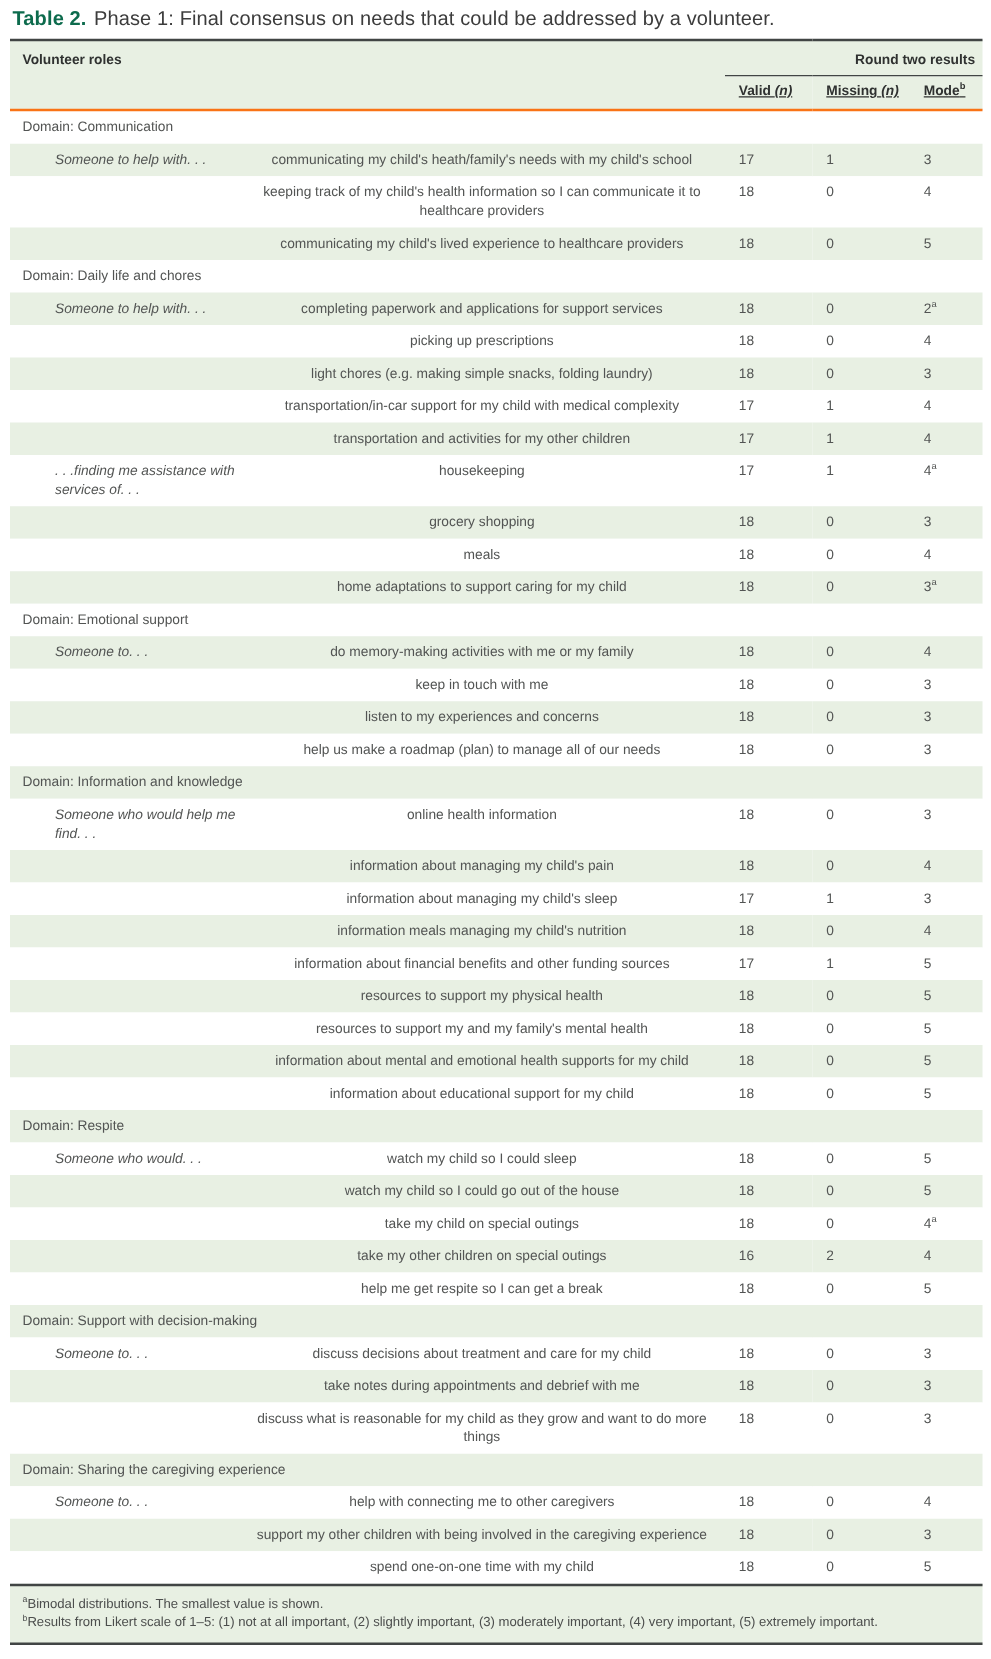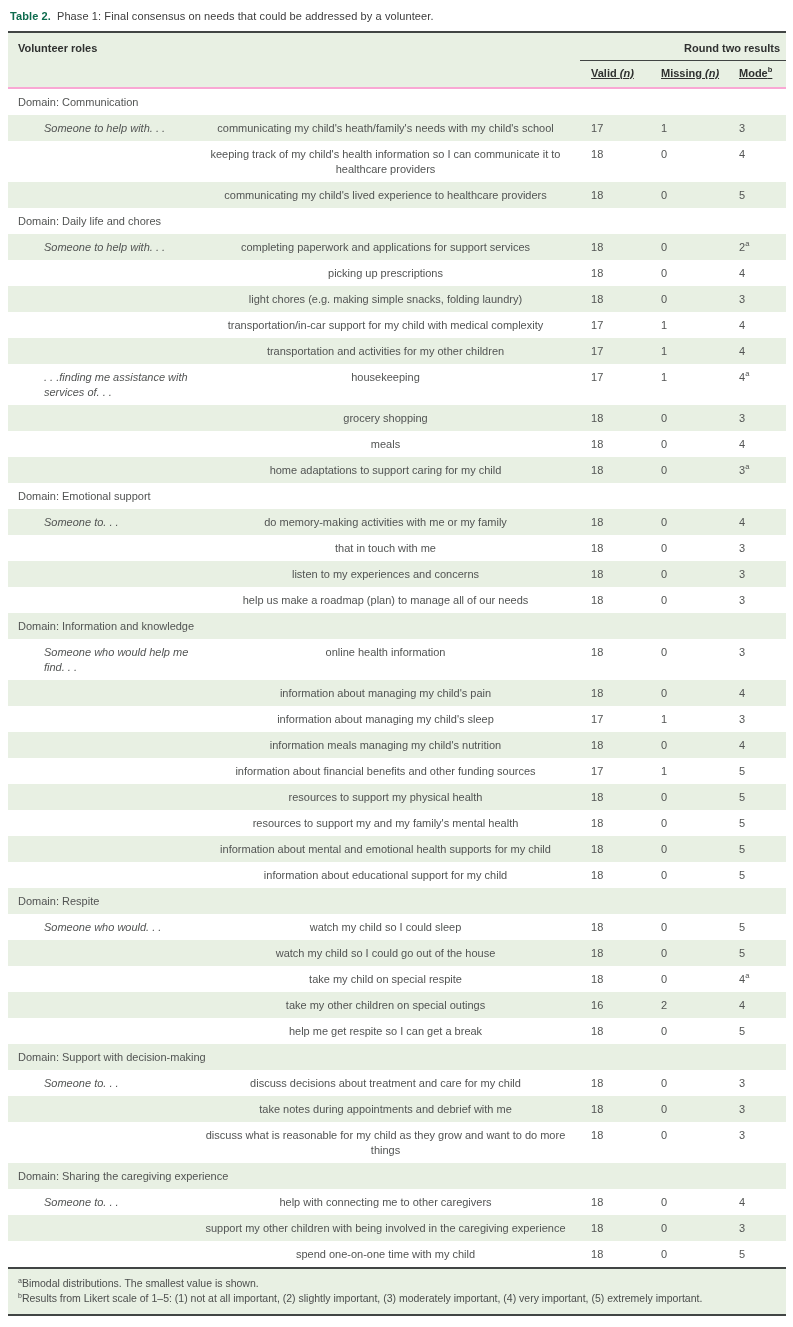--- a/index.html
+++ b/index.html
@@ -10,21 +10,21 @@
   }
   .page {
     width: 793px;
     min-height: 1327px;
     background: #ffffff;
     box-sizing: border-box;
     padding-top: 6px;
   }
   .caption {
     margin: 2px 7px 7px 10px;
-    font-size: 11px;
+    font-size: 16px;
     line-height: 16px;
     color: #3c3c3c;
     letter-spacing: 0.1px;
   }
   .caption .cap-label {
     color: #0d6b4d;
     font-weight: bold;
     margin-right: 6px;
   }
   table.consensus {
@@ -43,21 +43,21 @@
   col.c-mode    { width: 58px; }
 
   thead th {
     background: #e8f0e3;
     text-align: left;
     font-weight: bold;
     color: #2f3130;
     font-size: 11px;
     vertical-align: top;
   }
-  thead { border-bottom: 2px solid #f9a8d4; }
+  thead { border-bottom: 2px solid #f97316; }
   th.h-roles { padding: 9px 6px 0 10px; }
   th.h-group {
     padding: 9px 6px 6px 11px;
     border-bottom: 1.5px solid #414544;
     text-align: right;
   }
   th.h-sub { padding: 6px 4px 8px 11px; text-decoration: underline; }
   .unit { font-style: italic; font-weight: bold; }
   sup {
     font-size: 7.5px;
@@ -213,21 +213,21 @@
         </tr>
         <tr class="stripe">
           <td class="role">Someone to. . .</td>
           <td class="need">do memory-making activities with me or my family</td>
           <td class="num">18</td>
           <td class="num">0</td>
           <td class="num"><span>4</span><sup></sup></td>
         </tr>
         <tr class="plain">
           <td class="role"></td>
-          <td class="need">that in touch with me</td>
+          <td class="need">keep in touch with me</td>
           <td class="num">18</td>
           <td class="num">0</td>
           <td class="num"><span>3</span><sup></sup></td>
         </tr>
         <tr class="stripe">
           <td class="role"></td>
           <td class="need">listen to my experiences and concerns</td>
           <td class="num">18</td>
           <td class="num">0</td>
           <td class="num"><span>3</span><sup></sup></td>
@@ -317,21 +317,21 @@
         </tr>
         <tr class="stripe">
           <td class="role"></td>
           <td class="need">watch my child so I could go out of the house</td>
           <td class="num">18</td>
           <td class="num">0</td>
           <td class="num"><span>5</span><sup></sup></td>
         </tr>
         <tr class="plain">
           <td class="role"></td>
-          <td class="need">take my child on special respite</td>
+          <td class="need">take my child on special outings</td>
           <td class="num">18</td>
           <td class="num">0</td>
           <td class="num"><span>4</span><sup>a</sup></td>
         </tr>
         <tr class="stripe">
           <td class="role"></td>
           <td class="need">take my other children on special outings</td>
           <td class="num">16</td>
           <td class="num">2</td>
           <td class="num"><span>4</span><sup></sup></td>

